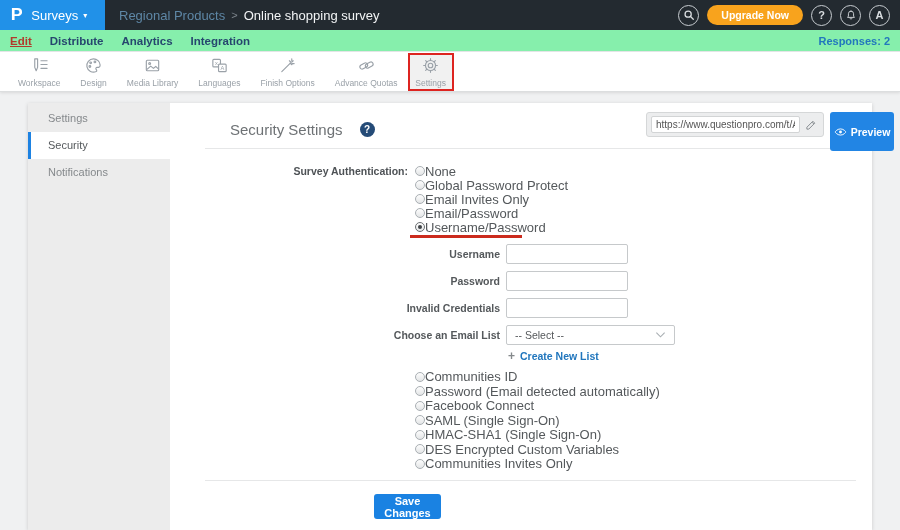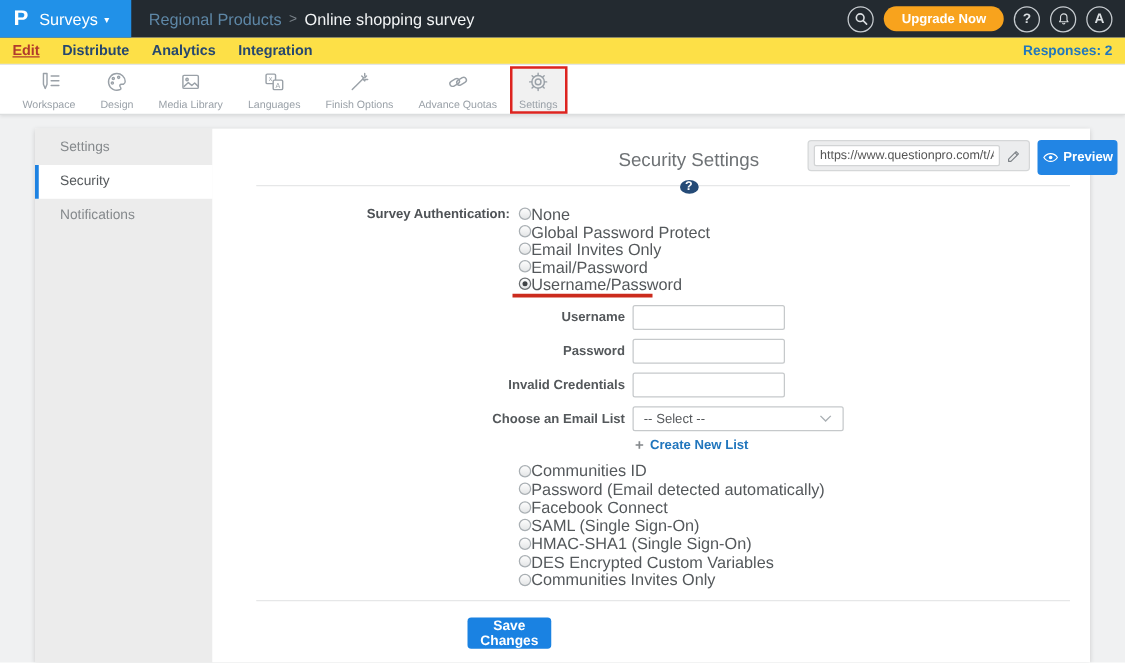--- a/index.html
+++ b/index.html
@@ -21,44 +21,44 @@
   .caret { font-size:8px; color:#fff; padding-top:1px; }
   .breadcrumb { display:flex; align-items:center; gap:6px; margin-left:14px; }
   .bc-project { color:#5e87a6; font-size:13px; cursor:pointer; }
   .bc-sep { color:#7b838a; font-size:11px; }
   .bc-current { color:#f2f4f5; font-size:13px; }
   .top-right { margin-left:auto; display:flex; align-items:center; gap:8px; padding-right:10px; }
   .circle-btn { width:21px; height:21px; border:1.5px solid #c7ccd0; border-radius:50%; color:#d9dde0; display:flex; align-items:center; justify-content:center; font-size:11px; font-weight:700; cursor:pointer; flex:none; }
   .upgrade-btn { height:20px; padding:0 14px; background:#f8a31d; border:none; border-radius:10px; color:#fff; font-size:10.5px; font-weight:700; font-family:inherit; display:flex; align-items:center; cursor:pointer; }
 
   
-  .nav { position:absolute; top:30px; left:0; right:0; height:22px; background:#fde047; border-bottom:1px solid #e3e5e6; display:flex; align-items:center; padding:0 10px; gap:18px; z-index:4; }
+  .nav { position:absolute; top:30px; left:0; right:0; height:22px; background:#86efac; border-bottom:1px solid #e3e5e6; display:flex; align-items:center; padding:0 10px; gap:18px; z-index:4; }
   .nav-item { font-size:11.5px; font-weight:700; color:#26476e; cursor:pointer; }
   .nav-item.active { color:#b13a2c; text-decoration:underline; }
   .responses { margin-left:auto; color:#2277bd; font-size:11px; font-weight:700; }
 
   
   .toolbar { position:absolute; top:52px; left:0; right:0; height:40px; background:#fff; border-bottom:1px solid #dcdedf; box-shadow:0 1px 3px rgba(0,0,0,.10); display:flex; align-items:center; padding-left:8px; z-index:3; }
   .tb-item { display:flex; flex-direction:column; align-items:center; justify-content:center; gap:3px; height:38px; padding:0 10px; min-width:46px; cursor:pointer; }
   .tb-label { font-size:8.5px; color:#9aa1a8; white-space:nowrap; }
   .tb-item.settings-item { background:#f1f1f1; border:2px solid #dd2420; padding:0 5px; }
   .tb-icon { stroke:#9aa1a8; fill:none; stroke-width:1.2; stroke-linecap:round; stroke-linejoin:round; }
   .url-box { position:absolute; right:76px; top:60px; width:178px; height:25px; background:#ecedee; border:1px solid #d5d7d8; border-radius:3px; display:flex; align-items:center; padding:0 6px 0 4px; gap:5px; }
   .url-input { flex:1; min-width:0; height:17px; border:1px solid #d2d4d5; background:#fff; border-radius:2px; font-family:inherit; font-size:10px; color:#555; padding:0 4px; }
-  .preview-btn { position:absolute; right:6px; top:60px; height:28px; width:64px; background:#2285e4; border:none; border-radius:3px; color:#fff; font-family:inherit; font-size:10.5px; font-weight:700; display:flex; align-items:center; justify-content:center; gap:4px; cursor:pointer; }
+  .preview-btn { position:absolute; right:6px; top:60px; height:39px; width:64px; background:#2285e4; border:none; border-radius:3px; color:#fff; font-family:inherit; font-size:10.5px; font-weight:700; display:flex; align-items:center; justify-content:center; gap:4px; cursor:pointer; }
 
   
   .panel { position:absolute; left:28px; top:103px; width:844px; bottom:0; display:flex; background:#fff; box-shadow:0 1px 4px rgba(0,0,0,.16); }
   .sidebar { width:142px; background:#ececec; flex:none; padding-top:2px; }
   .side-item { height:27px; line-height:27px; padding-left:17px; font-size:11px; color:#85898c; border-left:3px solid transparent; cursor:pointer; }
   .side-item.active { background:#fff; border-left-color:#1d82e2; color:#55595c; }
 
   
   .main { flex:1; background:#fff; font-size:10.5px; color:#54585b; }
-  .title-row { margin:17px 0 0 60px; display:flex; align-items:center; gap:7px; height:18px;flex-direction:column; }
+  .title-row { margin:17px 0 0 60px; display:flex; align-items:center; gap:17px; height:18px; }
   .page-title { font-size:15px; color:#6e7275; }
   .help-circle { width:15px; height:15px; border-radius:50%; background:#254b77; color:#fff; font-size:10px; font-weight:700; display:flex; align-items:center; justify-content:center; cursor:pointer; }
   .hdivider { border-top:1px solid #e6e7e8; margin:10px 16px 0 35px; }
 
   .form { margin-top:15px; }
   .auth-row { display:flex; }
   .auth-label { width:238px; text-align:right; font-weight:700; color:#4e5256; flex:none; padding-top:1px; }
   .options { margin-left:7px; }
   .opt { display:flex; align-items:center; gap:0; height:14px; font-size:13px; color:#54585b; cursor:pointer; }
   .opt2 { height:14.5px; }

